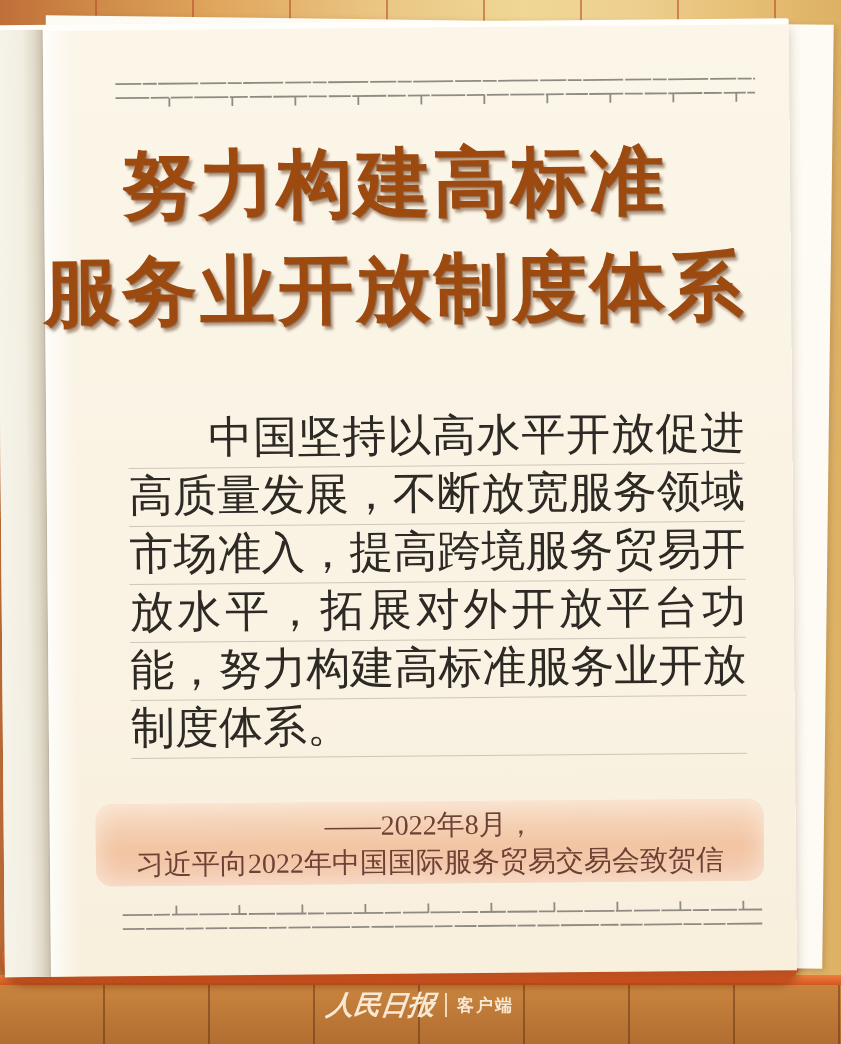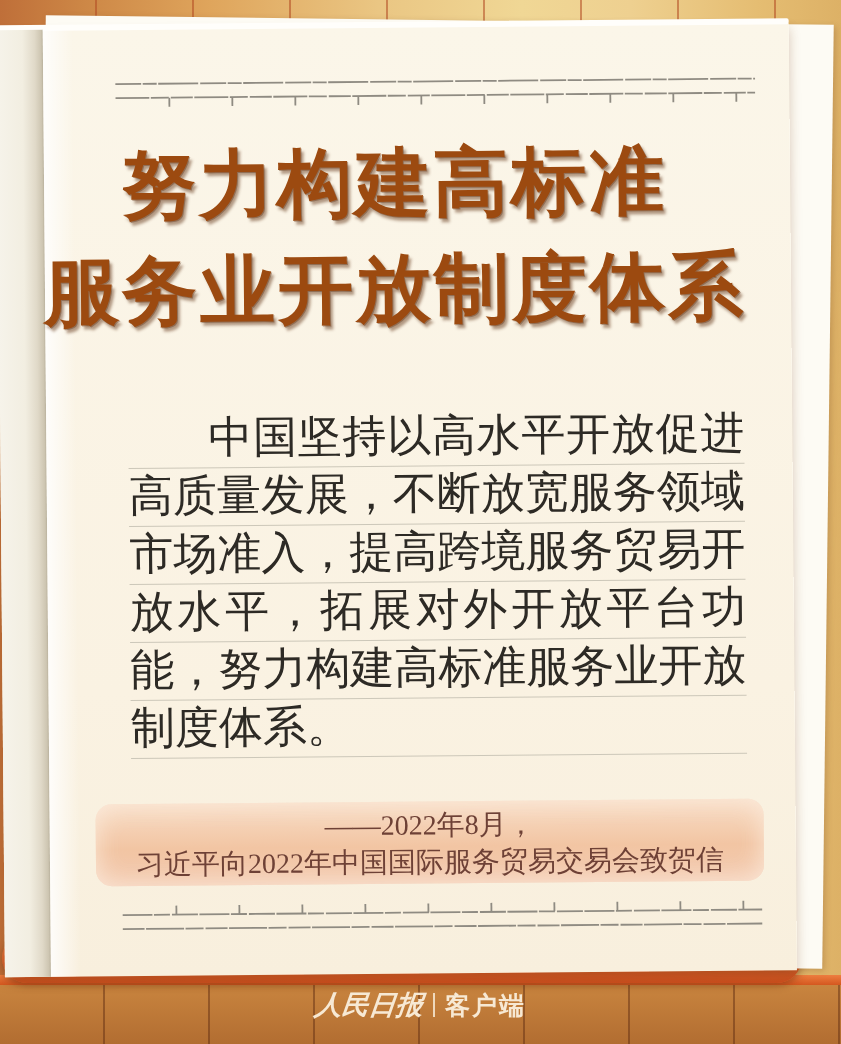--- a/index.html
+++ b/index.html
@@ -100,21 +100,21 @@
     position:absolute;left:0;right:0;top:983px;height:44px;
     display:flex;align-items:center;justify-content:center;gap:10px;
     color:#f7e9d4;
   }
   .logo-script{
     font-size:27px;font-style:italic;font-weight:bold;
     font-family:"DejaVu Serif",serif;transform:skewX(-6deg);
   }
   .logo-divider{width:2px;height:24px;background:rgba(247,233,212,.85);}
   .logo-suffix{
-    font-size:25px;font-weight:bold;letter-spacing:2px;
+    font-size:17px;font-weight:bold;letter-spacing:2px;
     font-family:"Liberation Sans","DejaVu Sans",sans-serif;
   }
 </style>
 </head>
 <body>
 
 <div class="wood"></div>
 <div class="wood-bottom"></div>
 <div class="rail"></div>
 

